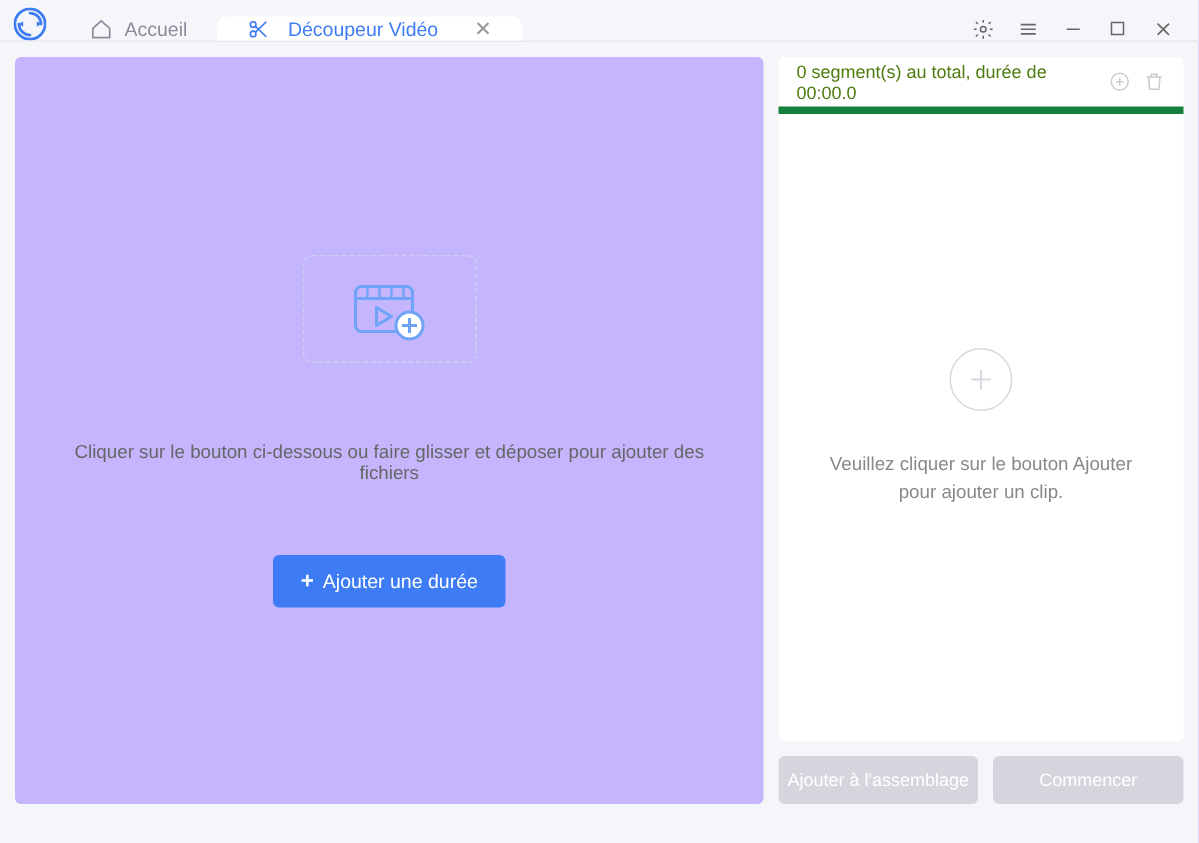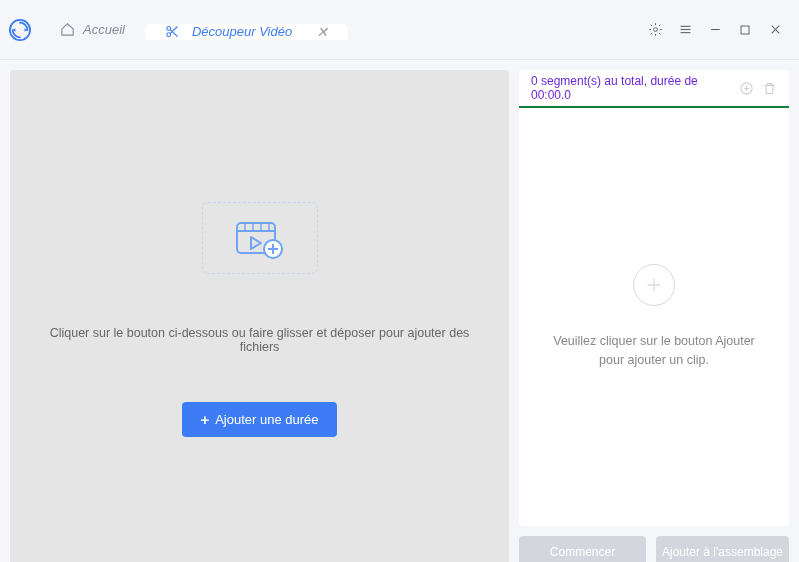--- a/index.html
+++ b/index.html
@@ -6,26 +6,25 @@
 body {
   font-family: -apple-system, BlinkMacSystemFont, "Segoe UI", Arial, sans-serif;
   background: #f5f6fa;
   width: 799px;
   height: 562px;
   overflow: hidden;
   font-size: 13px;
   color: #333;
 }
 .titlebar {
-  height: 60px;
+  height: 28px;
   background: #f5f6fa;
   display: flex;
-  align-items: center;
+  align-items: flex-end;
   border-bottom: 1px solid #e8e8f0;
-  font-style: italic;
 }
 .logo {
   width: 40px;
   display: flex;
   align-items: center;
   justify-content: center;
 }
 .logo-svg {
   width: 22px;
   height: 22px;
@@ -72,21 +71,21 @@
   height: 16px;
 }
 .content {
   display: flex;
   height: calc(100% - 44px);
   padding: 10px;
   gap: 10px;
 }
 .main-panel {
   flex: 1;
-  background: #e5e5e5;
+  background: #c4b5fd;
   border-radius: 4px;
   display: flex;
   flex-direction: column;
   align-items: center;
   justify-content: center;
   padding: 24px;
 }
 .dropzone {
   border: 1px dashed #c9d5f0;
   border-radius: 6px;
@@ -127,25 +126,25 @@
 }
 .segments-panel {
   flex: 1;
   background: #fff;
   border-radius: 4px;
   display: flex;
   flex-direction: column;
 }
 .segments-header {
   height: 38px;
-  border-bottom: 2px solid #15803d;
+  border-bottom: 5px solid #15803d;
   display: flex;
   align-items: center;
   padding: 0 12px;
-  color: #6d28d9;
+  color: #4d7c0f;
   font-size: 12px;
   gap: 8px;
 }
 .segments-header .spacer { flex: 1; }
 .seg-icon {
   color: #ccc;
   display:inline-flex;
 }
 .segments-body {
   flex: 1;
@@ -303,17 +302,17 @@
         <div class="add-circle">
           <svg width="22" height="22" viewBox="0 0 24 24" stroke="#d8d8e0" stroke-width="1.5">
             <line x1="12" y1="5" x2="12" y2="19"></line>
               <line x1="5" y1="12" x2="19" y2="12"></line>
           </svg>
         </div>
         <div class="segments-hint">Veuillez cliquer sur le bouton Ajouter pour ajouter un clip.</div>
       </div>
     </div>
     <div class="bottom-actions">
+      <button class="action-btn">Ajouter à l'assemblage</button>
       <button class="action-btn">Commencer</button>
-      <button class="action-btn">Ajouter à l'assemblage</button>
     </div>
   </div>
 </div>
 
 </body></html>

